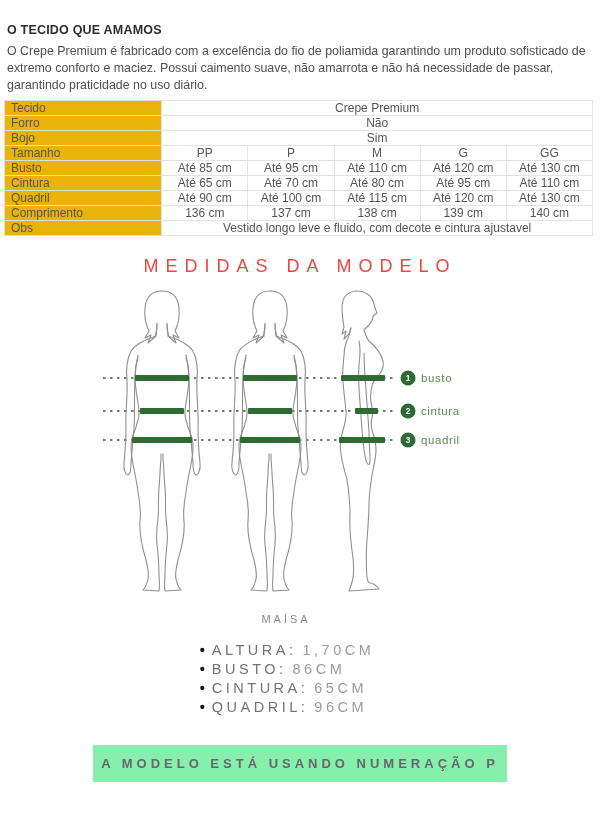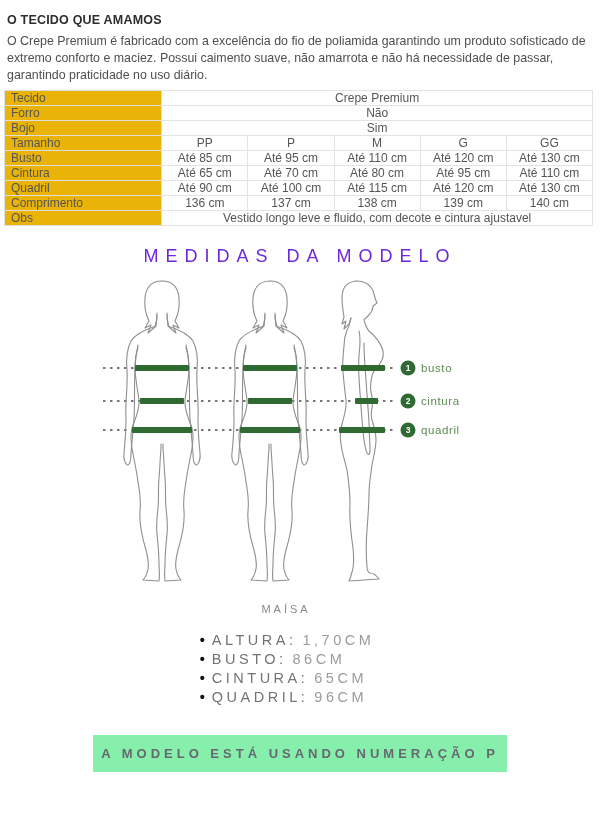--- a/index.html
+++ b/index.html
@@ -5,40 +5,40 @@
   html,body{margin:0;padding:0;}
   .page{
     position:relative;
     width:600px;height:830px;
     background:#ffffff;
     overflow:hidden;
     font-family:"Liberation Sans", sans-serif;
   }
   .page-title{
     font-size:12.5px;font-weight:bold;color:#2d2d2d;
-    margin:13px 0 0 7px;letter-spacing:.2px;
+    margin:23px 0 0 7px;letter-spacing:.2px;
   }
   .intro{
     font-size:12.4px;color:#4f4f4f;line-height:1.38;
     margin:6px 8px 4px 7px;
   }
   table.spec{
     border-collapse:collapse;table-layout:fixed;
     margin:6px 0 0 4px;width:589px;
     font-size:12px;color:#555;
   }
   .spec td{
     border:1px solid #e3e3e3;
     padding:0 6px;height:14px;line-height:14px;
     overflow:hidden;white-space:nowrap;
   }
   .spec td.rowlabel{background:#eab308;text-align:left;border-color:#dedede;}
   .spec td.cell,.spec td.spanv{text-align:center;}
   h2.medidas{
-    text-align:center;font-size:18px;font-weight:300;color:#6d28d9;
+    text-align:center;font-size:18px;font-weight:300;color:#ef4444;
     letter-spacing:7px;margin:20px 0 0 0;
   }
   .diagram{display:block;margin:6px 0 0 85px;}
   .diagram path{fill:none;stroke:#8f8f8f;stroke-width:1.1;stroke-linecap:round;stroke-linejoin:round;}
   .diagram .dash{stroke:#4a4a4a;stroke-width:1.5;stroke-dasharray:2.5 4.5;}
   .diagram text.lgnum{font-family:"Liberation Sans",sans-serif;font-size:8.5px;font-weight:bold;fill:#ffffff;text-anchor:middle;}
   .diagram text.lglbl{font-family:"Liberation Sans",sans-serif;font-size:11.5px;letter-spacing:.6px;}
   .model-name{
     text-align:center;font-size:11px;letter-spacing:3px;color:#8a8a8a;
     margin:8px 28px 0 0;

